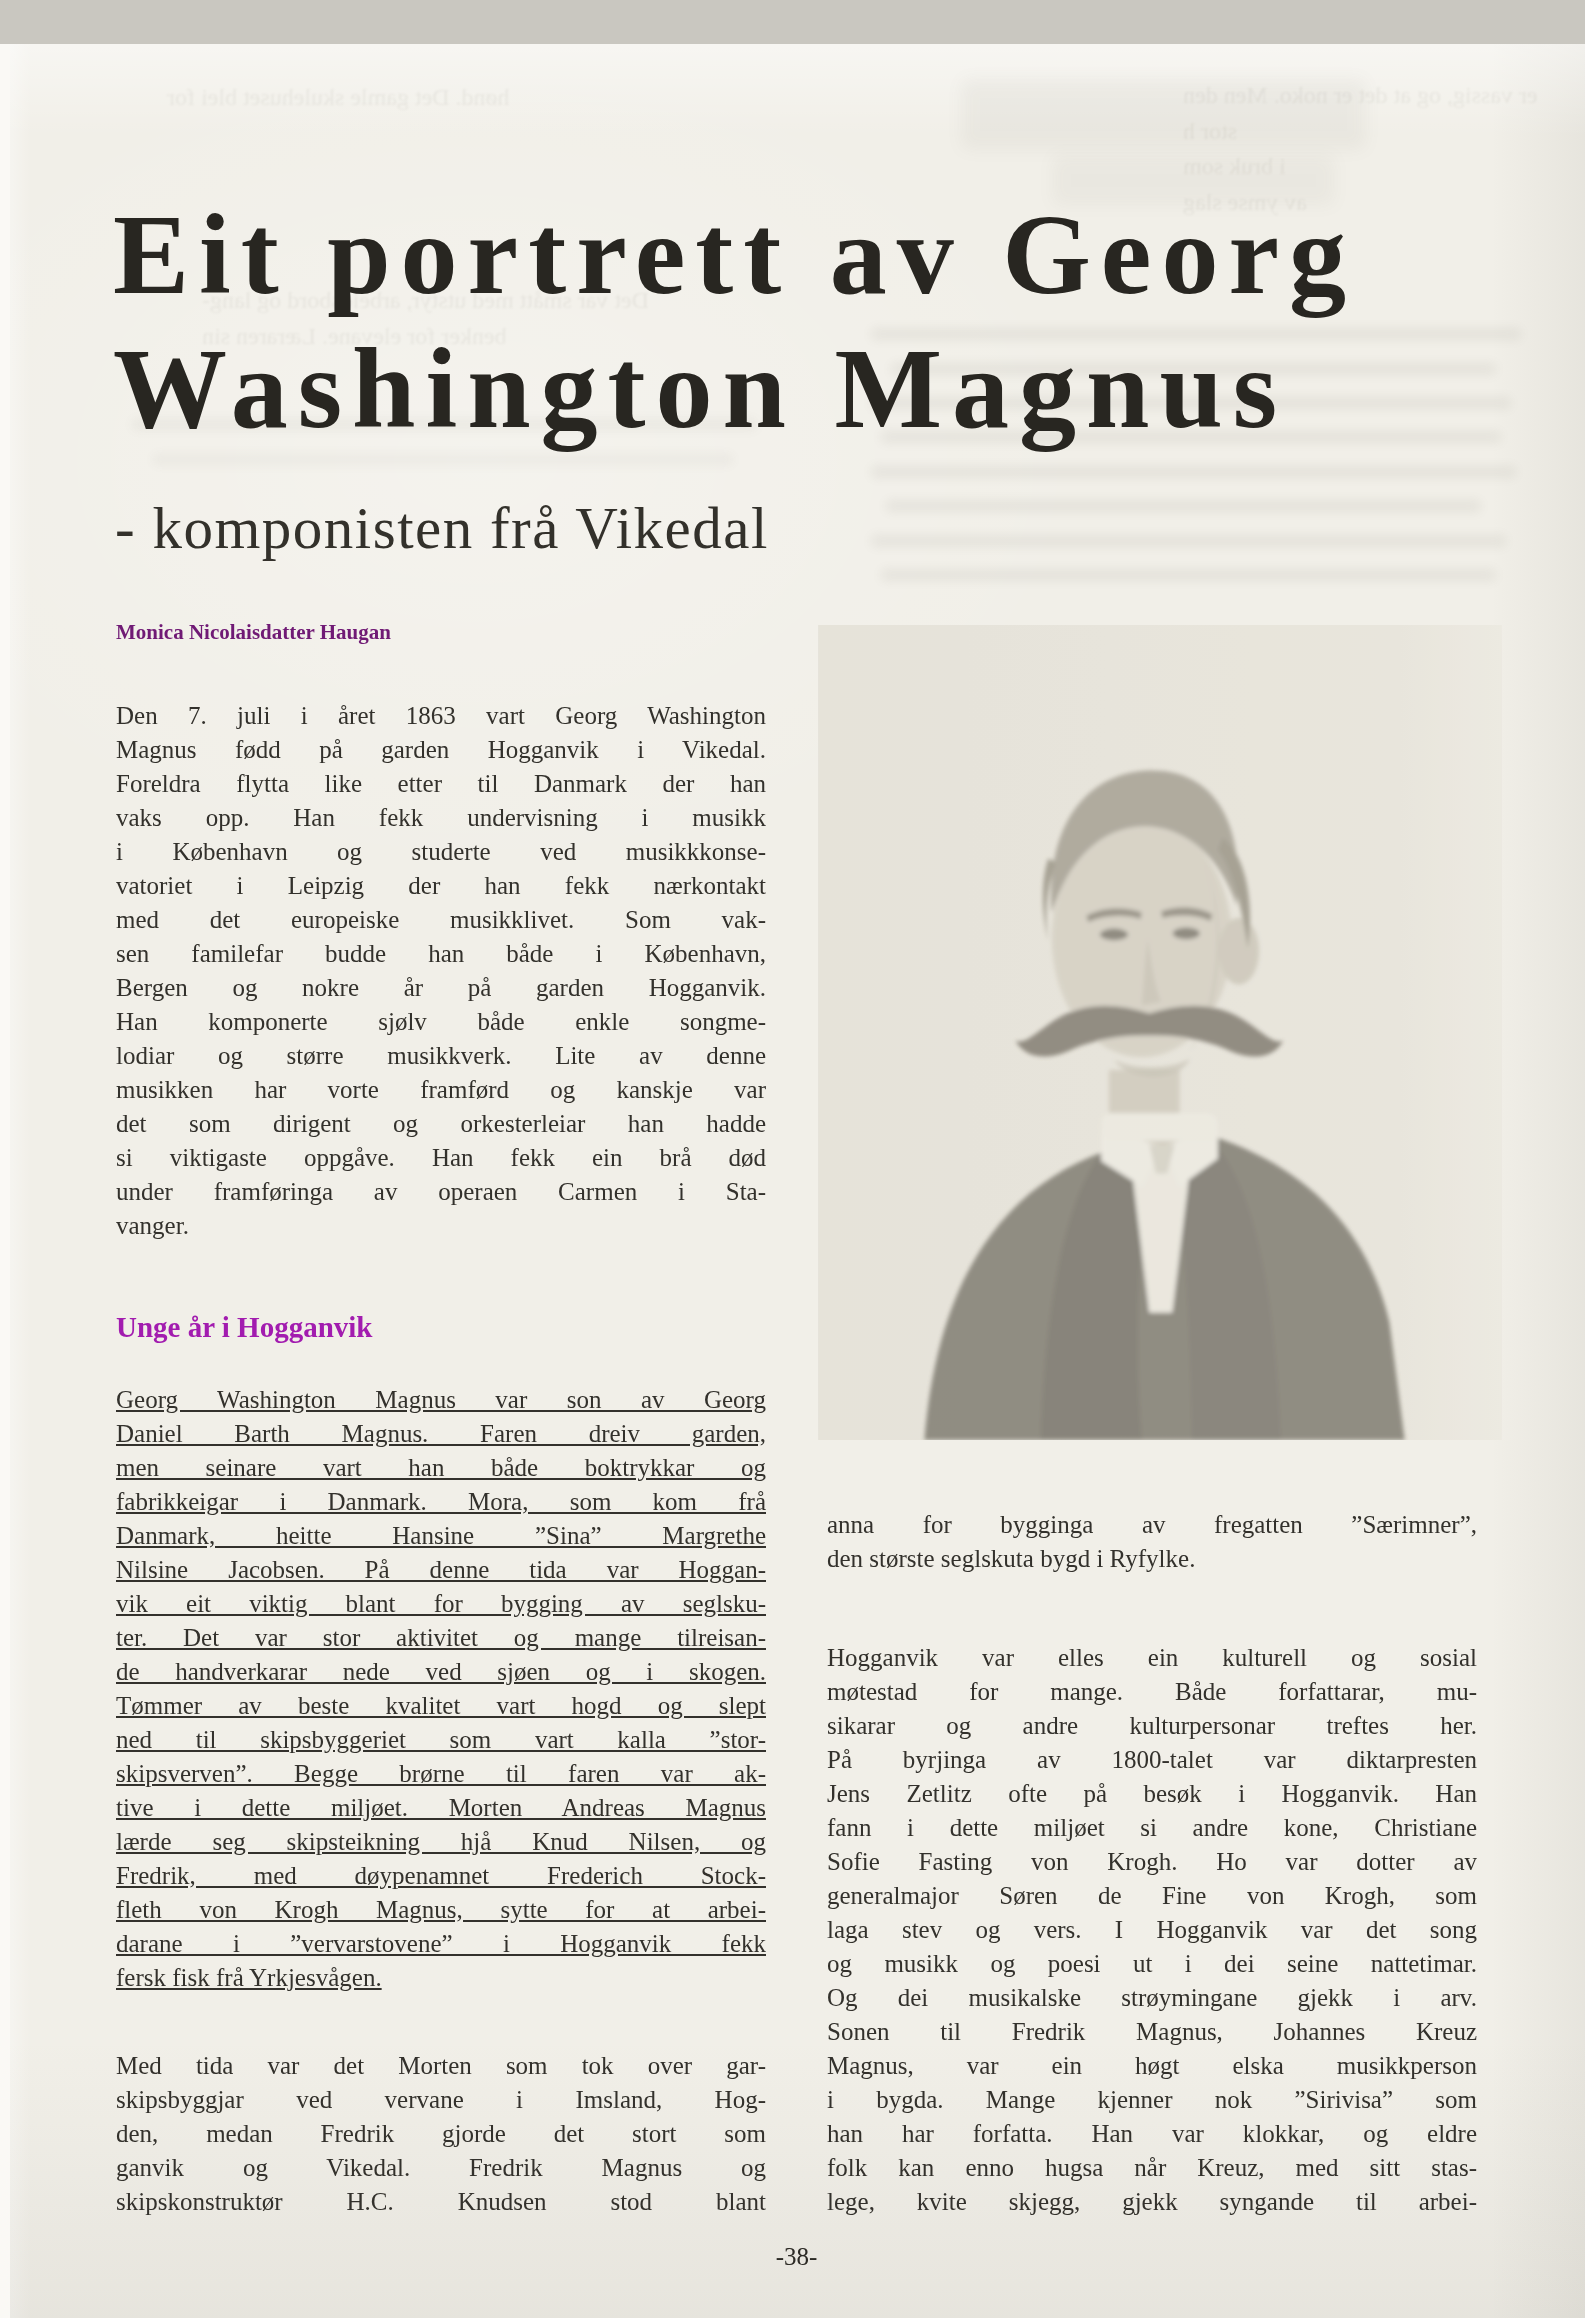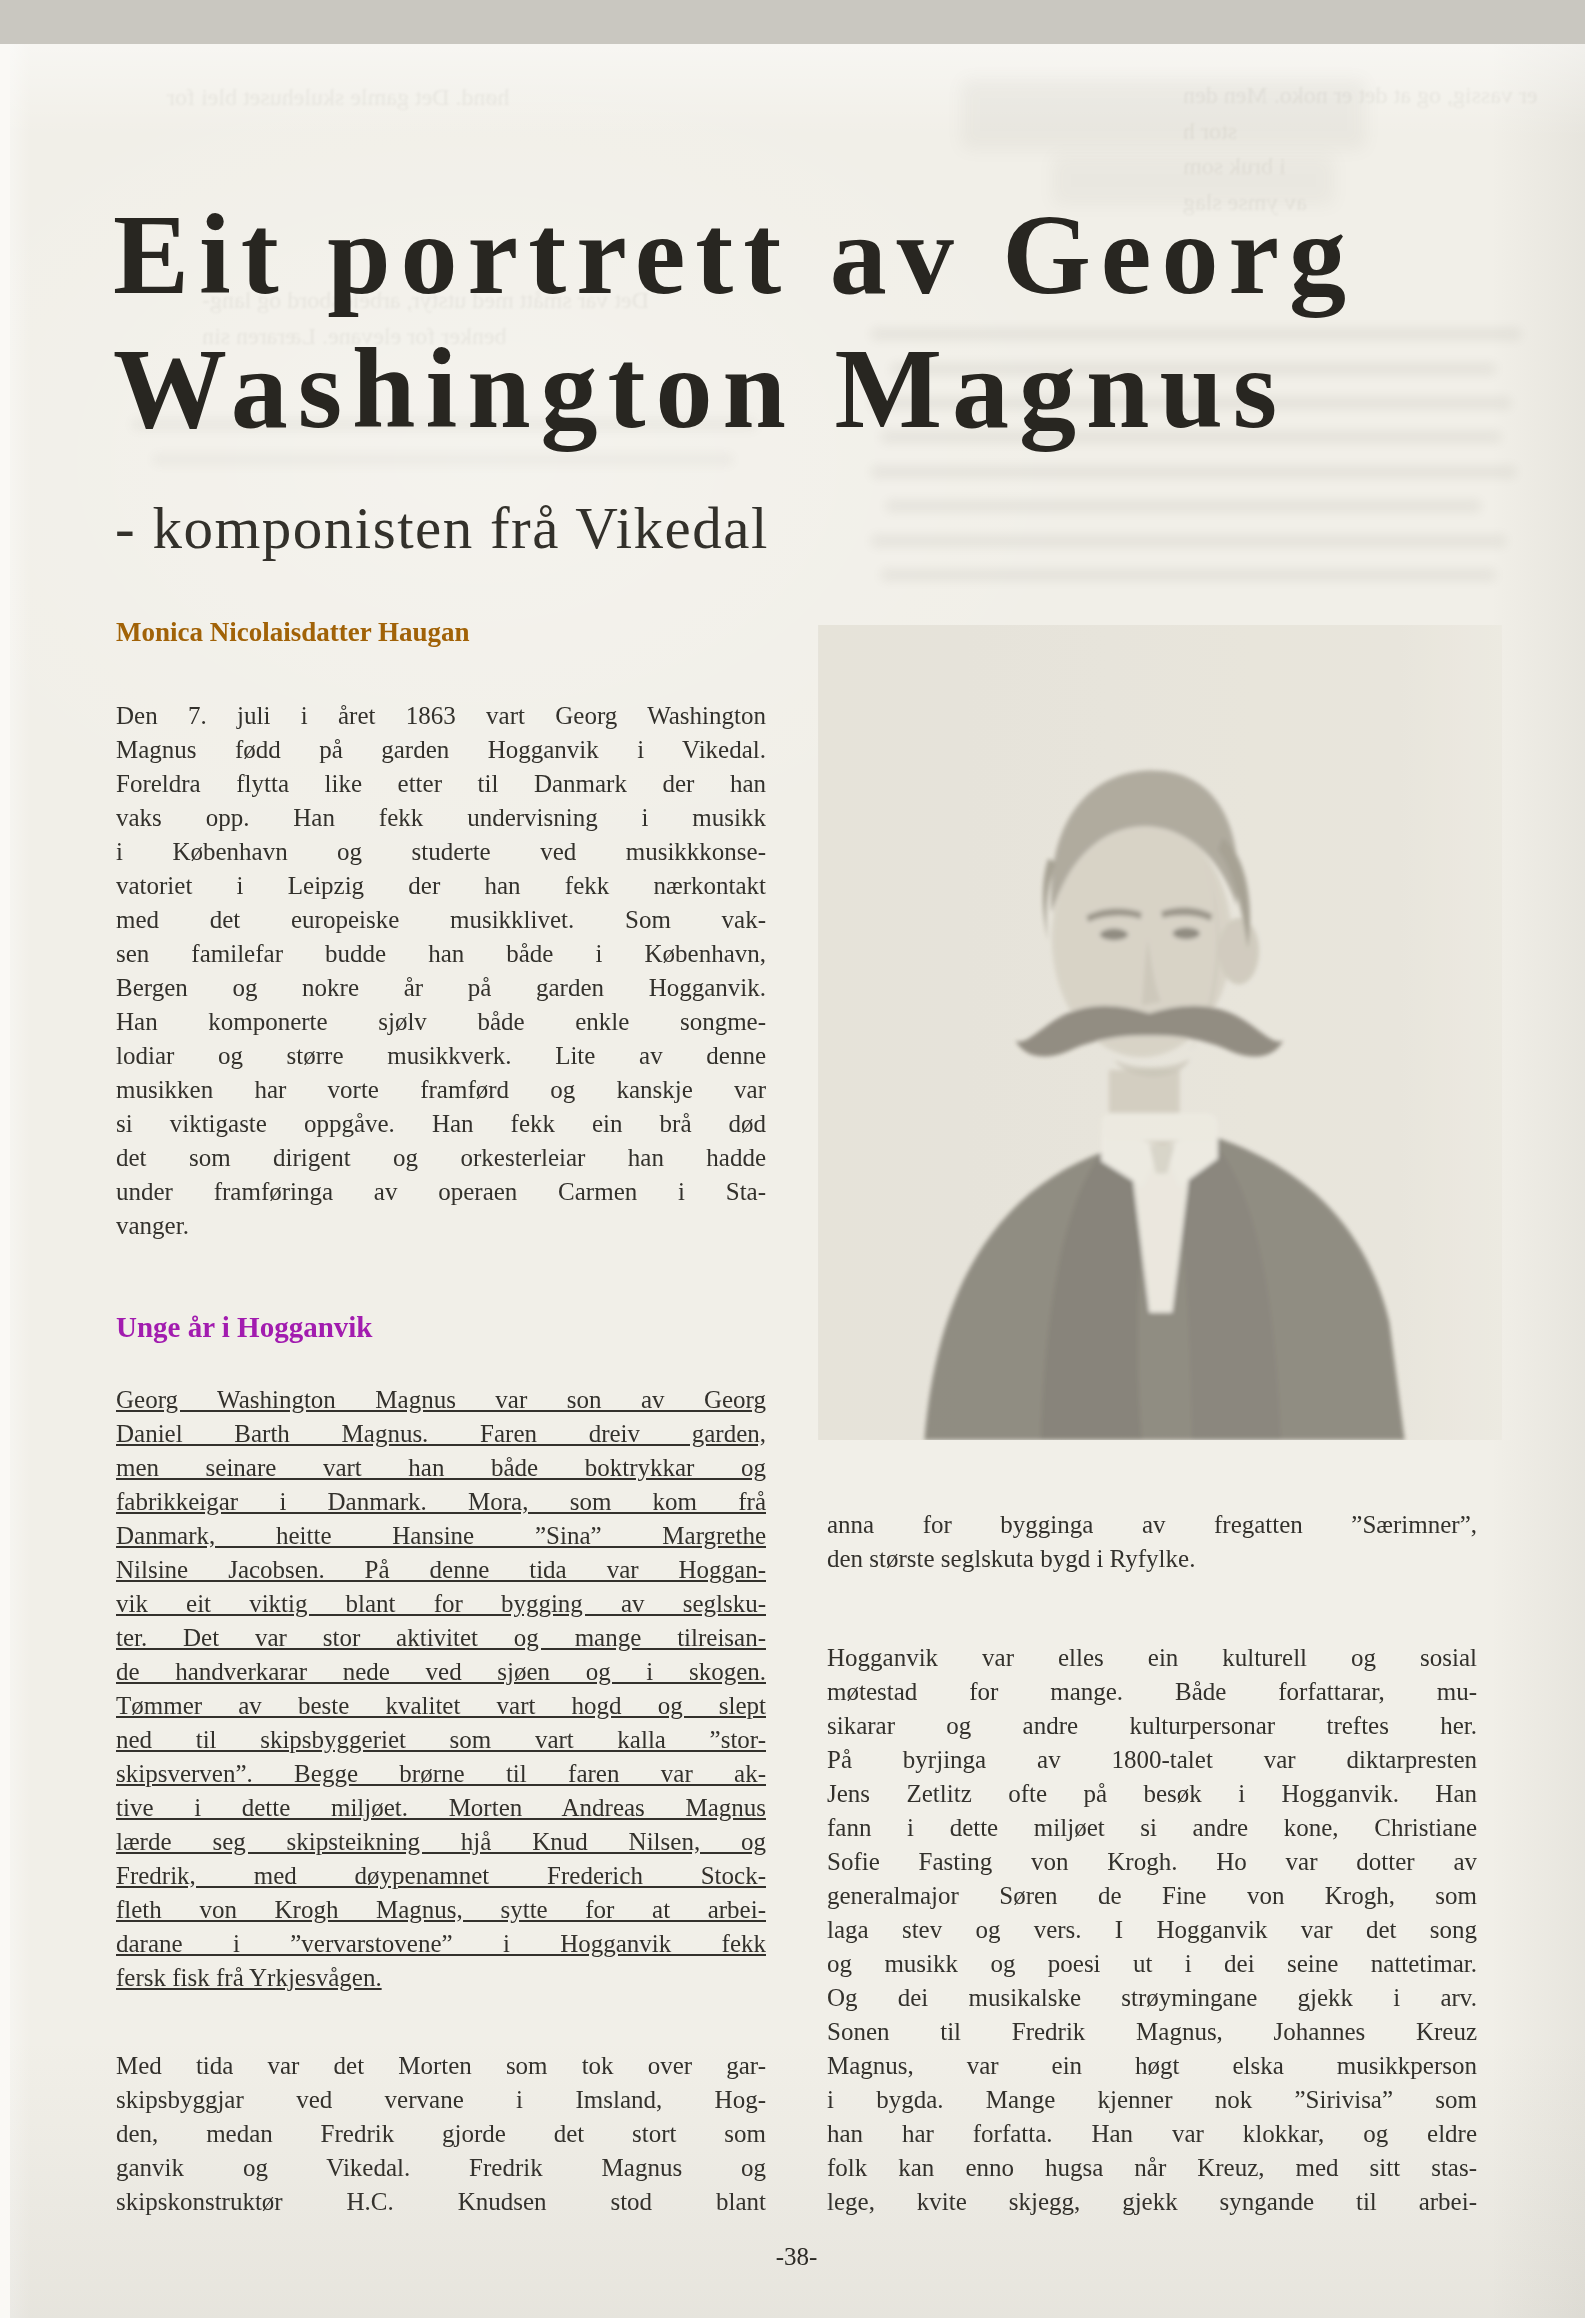--- a/index.html
+++ b/index.html
@@ -27,21 +27,21 @@
     font-size:114px;line-height:134px;font-weight:bold;
     letter-spacing:10px;color:#282621;white-space:nowrap;
   }
   .subtitle{
     position:absolute;left:115px;top:449px;width:1214px;
     font-size:59px;line-height:71px;font-weight:normal;
     letter-spacing:1.5px;color:#33312b;white-space:nowrap;
   }
   .author{
     position:absolute;left:116px;top:573px;width:809px;
-    font-size:27px;line-height:31px;font-weight:bold;color:#a16207;
+    font-size:21px;line-height:31px;font-weight:bold;color:#701a75;
   }
 
   
   .para{position:absolute;width:650px;font-size:25px;line-height:34px;color:#33312c;}
   .tline{text-align:justify;text-align-last:justify;white-space:nowrap;}
   .para.end-left .tline.last{text-align-last:left;}
   .col-left  .para{left:116px;}
   .col-right .para{left:827px;}
   #lc-p1{top:655px;}
   .section-heading{
@@ -119,22 +119,22 @@
         <div class="tline">Foreldra flytta like etter til Danmark der han</div>
         <div class="tline">vaks opp. Han fekk undervisning i musikk</div>
         <div class="tline">i København og studerte ved musikkkonse-</div>
         <div class="tline">vatoriet i Leipzig der han fekk nærkontakt</div>
         <div class="tline">med det europeiske musikklivet. Som vak-</div>
         <div class="tline">sen familefar budde han både i København,</div>
         <div class="tline">Bergen og nokre år på garden Hogganvik.</div>
         <div class="tline">Han komponerte sjølv både enkle songme-</div>
         <div class="tline">lodiar og større musikkverk. Lite av denne</div>
         <div class="tline">musikken har vorte framførd og kanskje var</div>
+        <div class="tline">det som dirigent og orkesterleiar han hadde</div>
         <div class="tline">si viktigaste oppgåve. Han fekk ein brå død</div>
-        <div class="tline">det som dirigent og orkesterleiar han hadde</div>
         <div class="tline">under framføringa av operaen Carmen i Sta-</div>
         <div class="tline last">vanger.</div>
       </div>
     <div class="section-heading">Unge år i Hogganvik</div>
     <div class="para end-left" id="lc-p2">
         <div class="tline">Georg Washington Magnus var son av Georg</div>
         <div class="tline">Daniel Barth Magnus. Faren dreiv garden,</div>
         <div class="tline">men seinare vart han både boktrykkar og</div>
         <div class="tline">fabrikkeigar i Danmark. Mora, som kom frå</div>
         <div class="tline">Danmark, heitte Hansine ”Sina” Margrethe</div>

